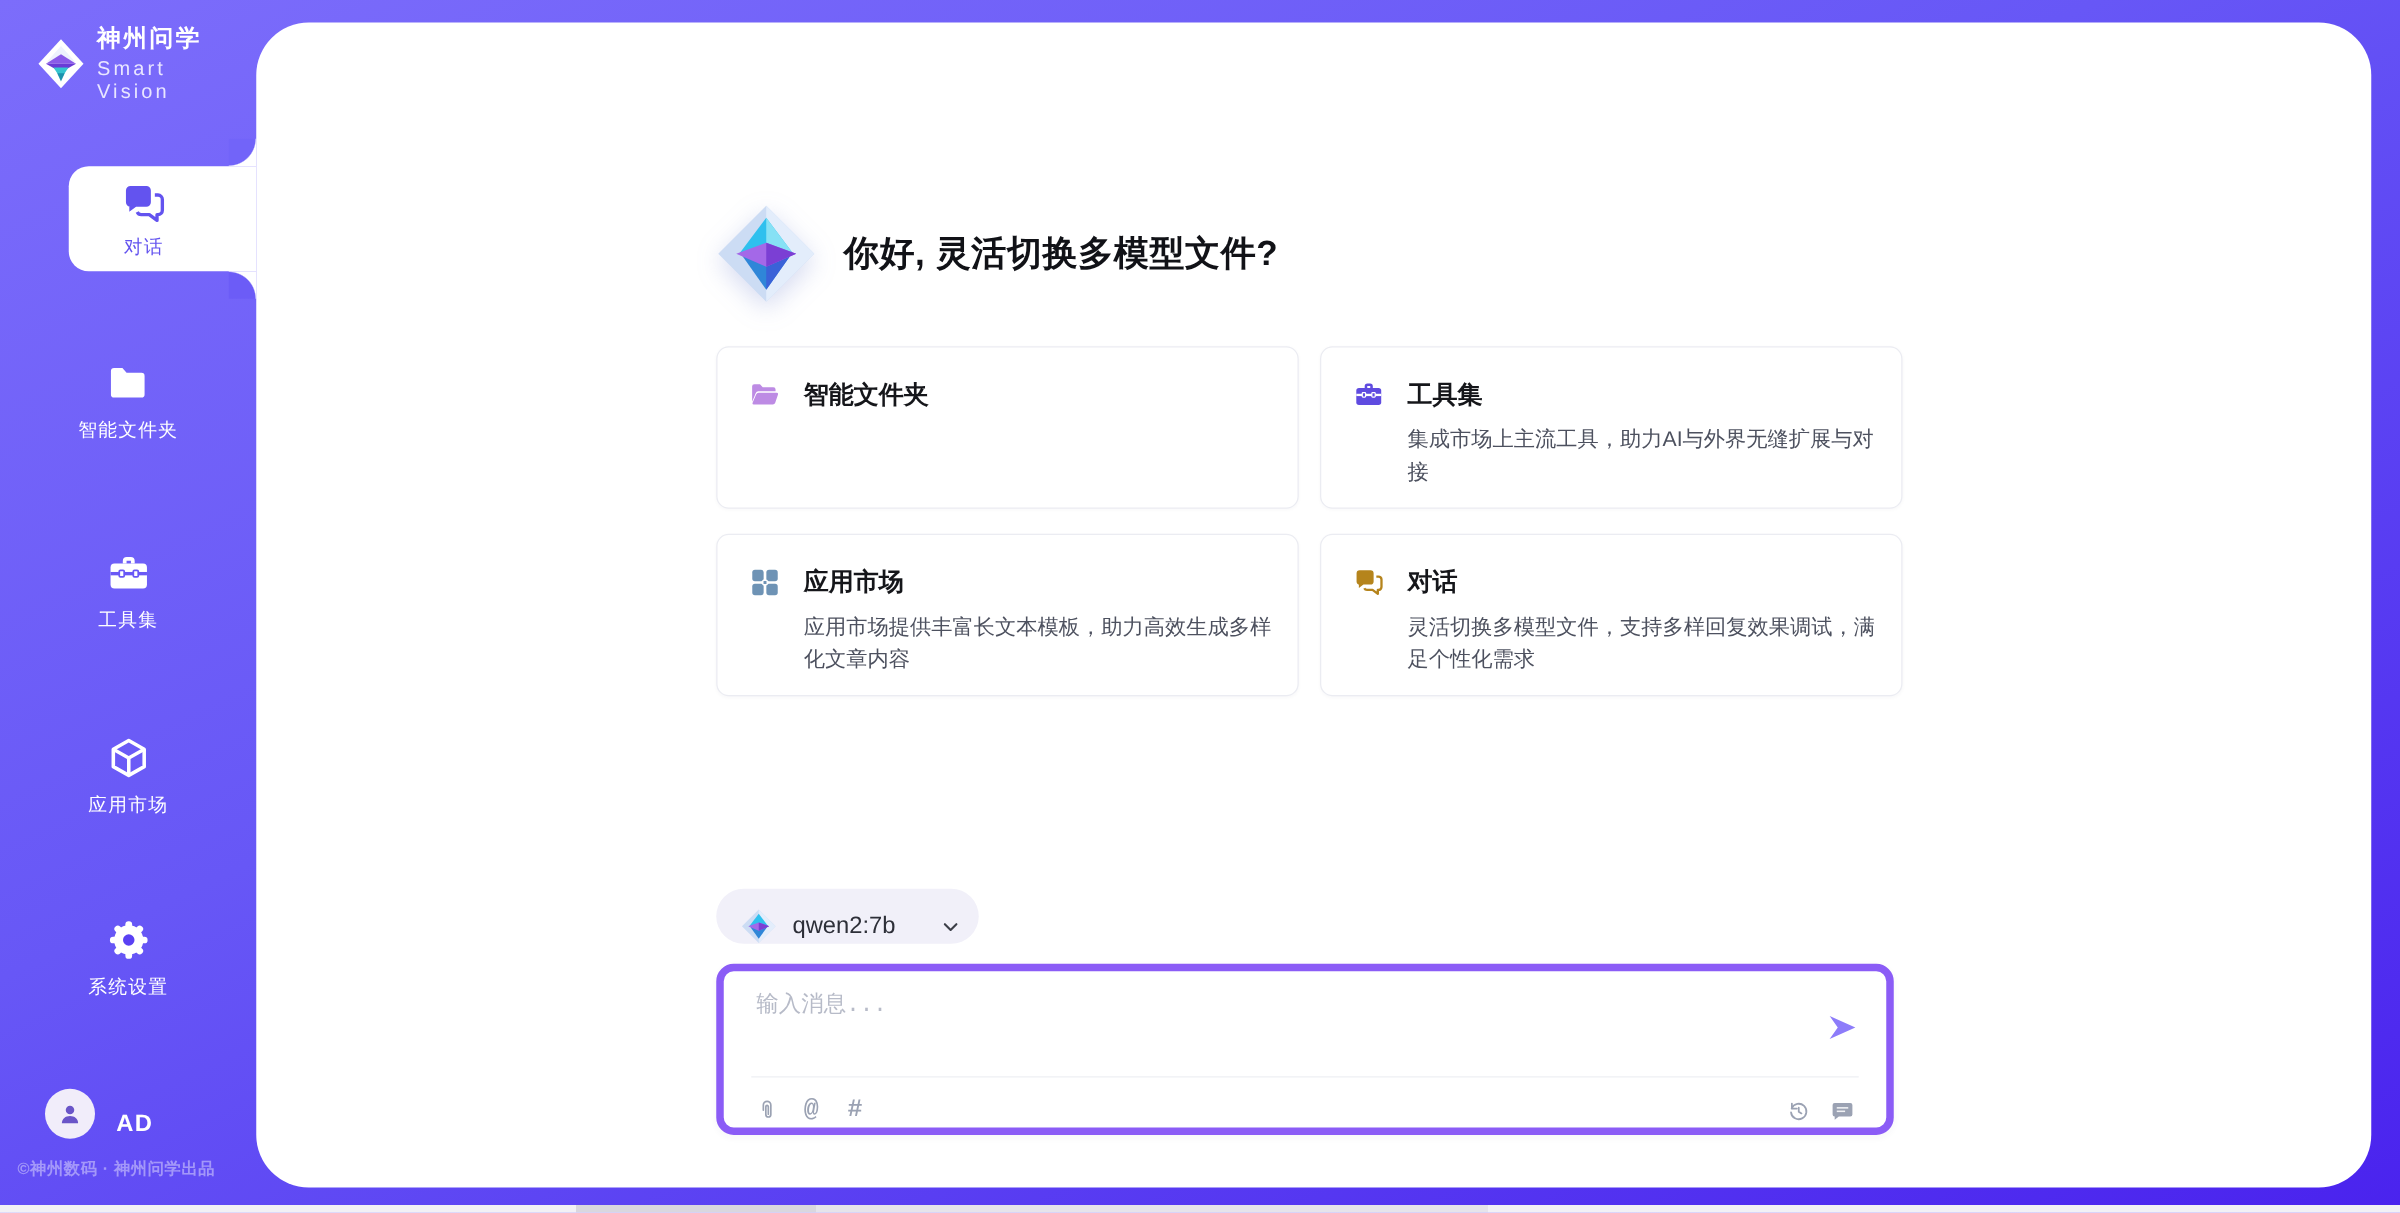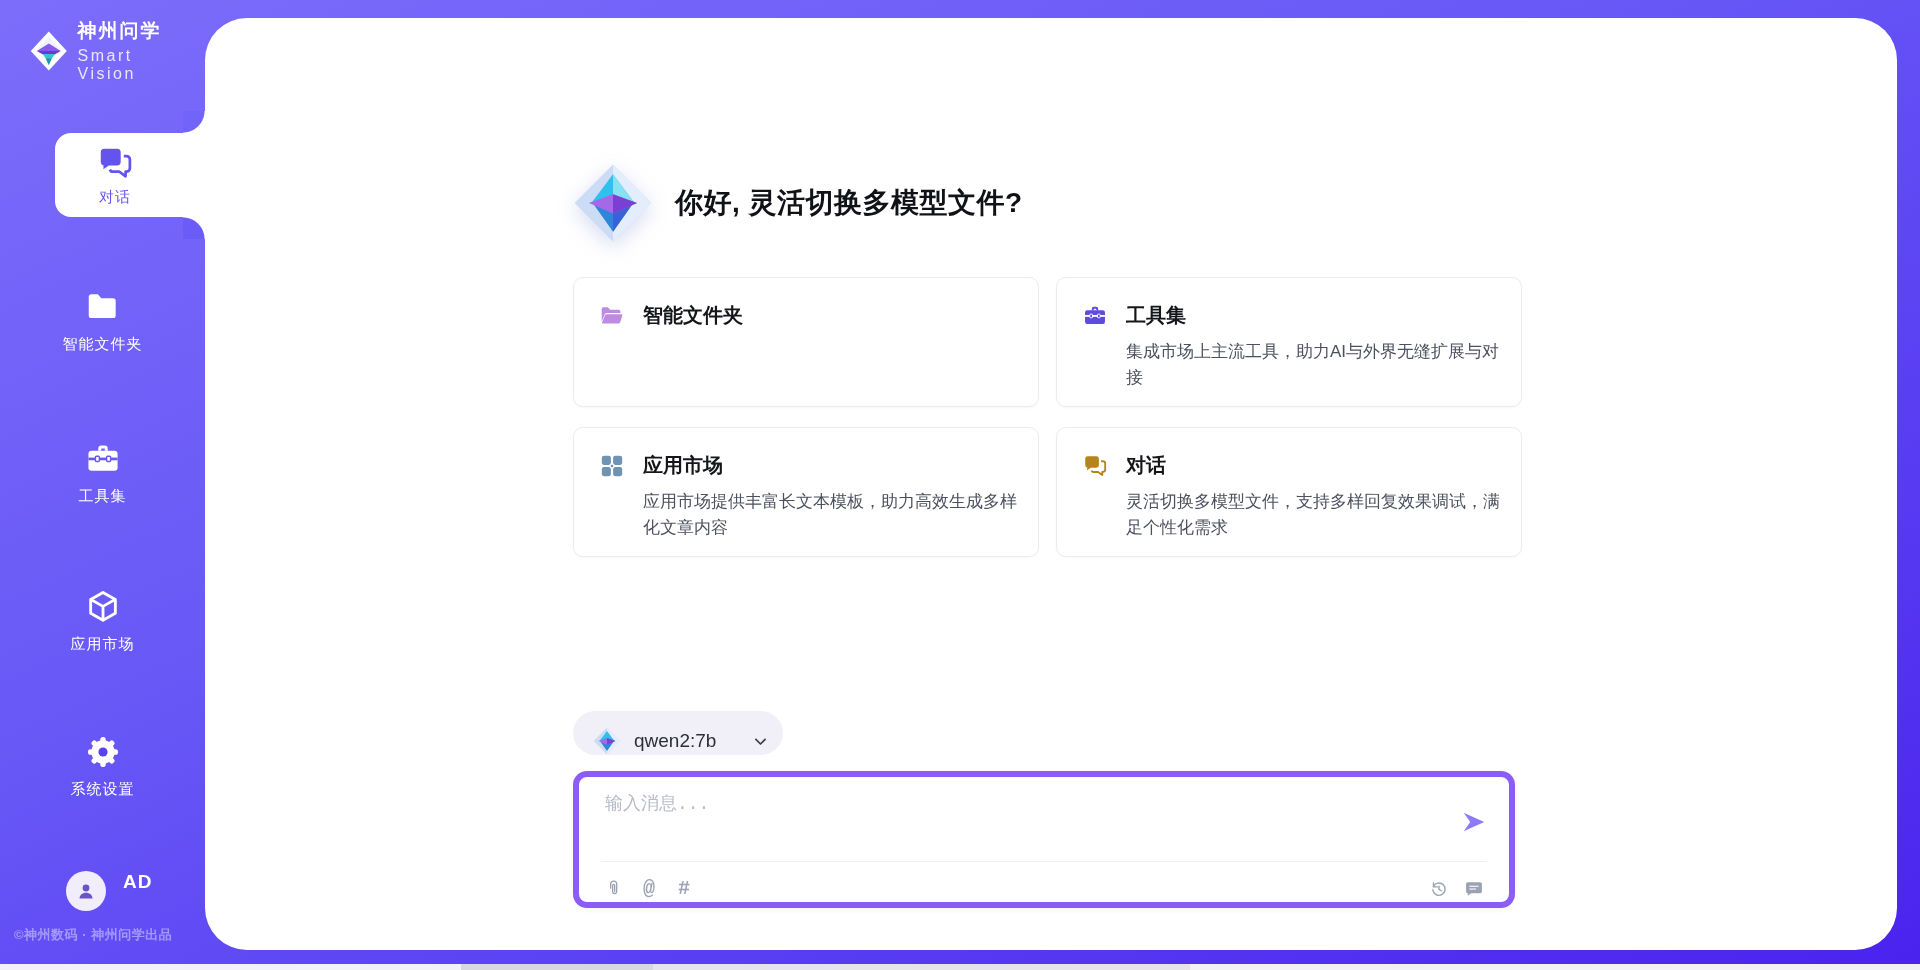--- a/index.html
+++ b/index.html
@@ -31,22 +31,22 @@
                 background:radial-gradient(circle 22px at 0 100%, #6c5cf7 0 21px, #fff 22px); }
   .nav-active .nav-label { color:#6353ef; }
   .nav-active .nav-col { transform:translateX(-15px); display:flex; flex-direction:column; align-items:center; gap:6px; }
 
   .nav-item { position:absolute; left:0; width:205px;
               display:flex; flex-direction:column; align-items:center; gap:9px;
               color:#fff; cursor:pointer; }
   .nav-label { font-size:15px; letter-spacing:1px; }
   .ni-folder { top:288px; } .ni-tools { top:440px; } .ni-market { top:588px; } .ni-settings { top:733px; }
 
-  .user-row { position:absolute; left:0; top:871px; width:205px; display:flex; align-items:flex-start;
-              padding-left:66px; gap:17px; cursor:pointer; }
+  .user-row { position:absolute; left:0; top:871px; width:205px; display:flex; align-items:flex-end;
+              padding-left:36px; gap:17px; cursor:pointer; }
   .avatar { width:40px; height:40px; border-radius:50%; background:#f1edfa;
             display:flex; align-items:center; justify-content:center; }
   .user-name { color:#fff; font-size:19px; font-weight:600; letter-spacing:1px; }
 
   .copyright { position:absolute; left:14px; top:926px; width:200px;
                color:rgba(255,255,255,.42); font-size:13px; letter-spacing:.5px;font-weight:bold; }
 
   
   .greeting { position:absolute; left:368px; top:145px; display:flex; align-items:center; gap:22px; }
   .hero-logo { width:80px; height:80px; filter:drop-shadow(0 6px 10px rgba(90,110,200,.25)); }

